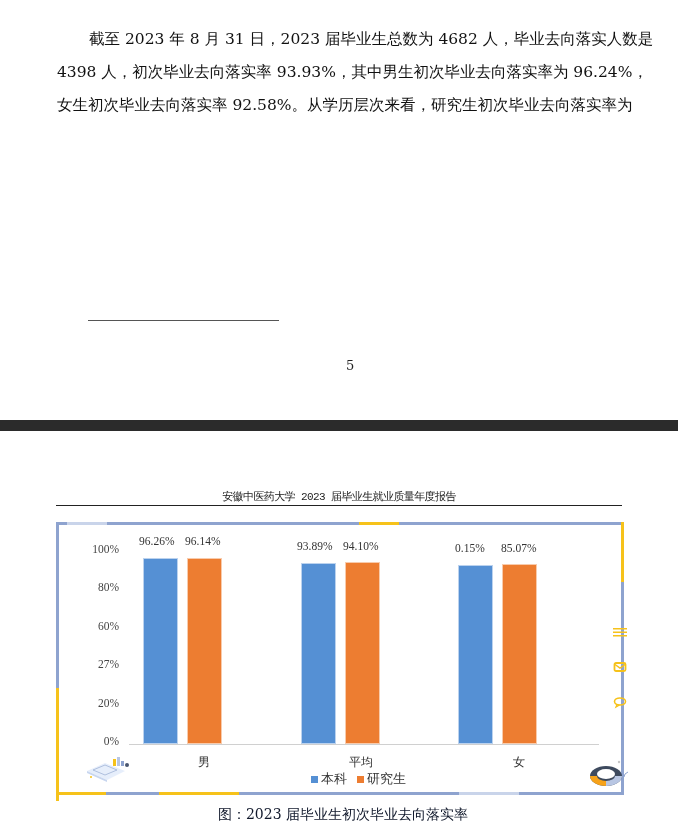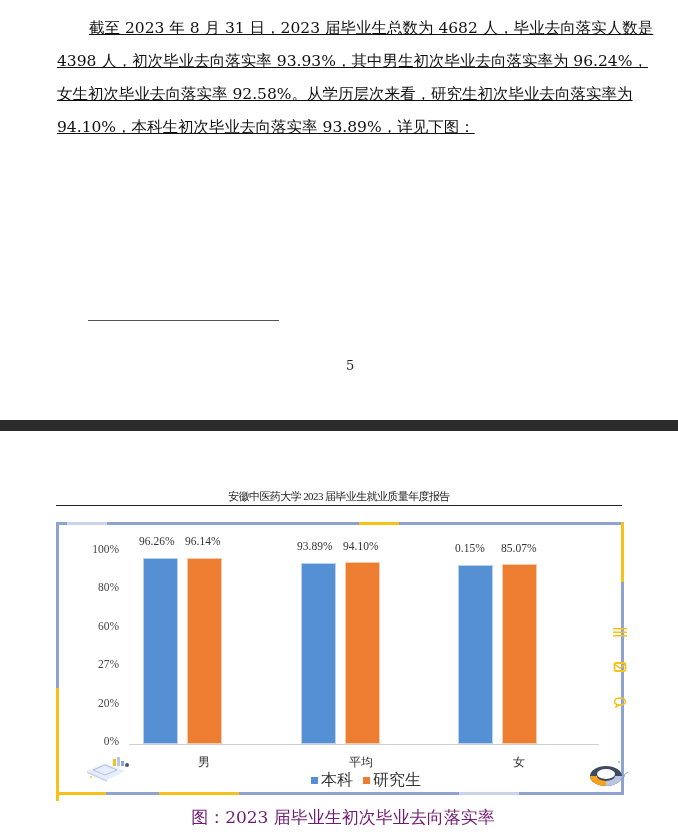--- a/index.html
+++ b/index.html
@@ -1,74 +1,73 @@
 <!DOCTYPE html>
 <html><head>
 <meta charset="utf-8">
 <style>
   * { box-sizing: border-box; margin: 0; padding: 0; }
   html, body { width: 678px; height: 834px; background: #ffffff; overflow: hidden; }
   body { position: relative; font-family: "DejaVu Serif", "Liberation Serif", serif; color: #111; }
 
   .page-top { position: absolute; left: 0; top: 0; width: 678px; height: 420px; background: #fff; }
-  .para { position: absolute; left: 57px; top: 12px; width: 580px; font-size: 15.5px; line-height: 33px; color: #111; text-decoration: underline; }
+  .para { position: absolute; left: 57px; top: 23px; width: 580px; font-size: 15.5px; line-height: 33px; color: #111; }
   .para .line { display: block; white-space: nowrap; }
   .para .line.first { padding-left: 32px; }
 
   .fn-rule { position: absolute; left: 88px; top: 320px; width: 191px; height: 1px; background: #555; }
   .footnote { position: absolute; left: 80px; top: 338px; font-family: "DejaVu Sans", "Liberation Sans", sans-serif; font-size: 11px; font-weight: bold; color: #111; white-space: nowrap; }
   .footnote sup { font-size: 7px; font-weight: normal; margin-right: 6px; vertical-align: 4px; }
   .page-num { position: absolute; left: 346px; top: 358px; font-size: 13px; color: #222; }
 
   .page-gap { position: absolute; left: 0; top: 420px; width: 678px; height: 11px; background: #2b2b2b; }
 
   .page-bottom { position: absolute; left: 0; top: 431px; width: 678px; height: 403px; background: #fff; }
 
-  .report-header { position: absolute; left: 56px; top: 489px; width: 566px; text-align: center; font-family: Liberation Serif, serif; font-size: 11px; letter-spacing: -0.6px; color: #222; }
+  .report-header { position: absolute; left: 56px; top: 489px; width: 566px; text-align: center; font-family: Liberation Mono, monospace; font-size: 11px; letter-spacing: -0.6px; color: #222; }
   .report-rule { position: absolute; left: 56px; top: 505px; width: 566px; height: 1px; background: #222; }
 
   .frame { position: absolute; left: 56px; top: 522px; width: 568px; height: 273px; border: 3px solid #8ea3cf; }
   .frame .seg { position: absolute; }
   .seg-top-y { left: 300px; top: -3px; width: 40px; height: 3px; background: #f6c21a; }
   .seg-top-light { left: 8px; top: -3px; width: 40px; height: 3px; background: #c9d4ea; }
   .seg-right-y { right: -3px; top: -3px; width: 3px; height: 60px; background: #f6c21a; }
   .seg-left-y { left: -3px; top: 163px; width: 3px; height: 113px; background: #f6c21a; }
   .seg-bot-y1 { left: -3px; bottom: -3px; width: 50px; height: 3px; background: #f6c21a; }
   .seg-bot-y2 { left: 100px; bottom: -3px; width: 80px; height: 3px; background: #f6c21a; }
   .seg-bot-light { left: 400px; bottom: -3px; width: 60px; height: 3px; background: #c9d4ea; }
 
   .chart-area { position: absolute; left: 12px; top: 0; width: 100%; height: 100%; font-family: Liberation Serif, serif; }
   .ytick { position: absolute; left: 6px; width: 42px; text-align: right; font-size: 11.5px; color: #444; }
   .baseline { position: absolute; left: 58px; top: 219px; width: 470px; height: 1px; background: #d0d0d0; }
   .bar { position: absolute; width: 35px; border: 1px solid rgba(255,255,255,0.6); }
   .bar.s0 { background: #5590d4; }
   .bar.s1 { background: #ed7d31; }
   .dlabel { position: absolute; font-size: 11.5px; color: #333; white-space: nowrap; }
   .xlabel { position: absolute; top: 229px; font-size: 12px; color: #333; }
-  .legend { position: absolute; left: 240px; top: 245px; font-size: 16px; color: #333; display: flex; gap: 10px; align-items: center; }
+  .legend { position: absolute; left: 240px; top: 245px; font-size: 13px; color: #333; display: flex; gap: 10px; align-items: center; }
   .legend .item { display: flex; align-items: center; gap: 3px; }
   .legend .sw { width: 7px; height: 7px; display: inline-block; }
 
   .side-icons { position: absolute; left: 541px; top: 100px; width: 20px; }
   .side-icon { width: 16px; height: 14px; margin-bottom: 17px; }
 
   .deco-left { position: absolute; left: 12px; top: 228px; width: 50px; height: 32px; }
   .deco-right { position: absolute; left: 515px; top: 233px; width: 44px; height: 32px; }
 
-  .caption { position: absolute; left: 0; top: 806px; width: 678px; text-align: center; font-size: 17px; color: #701a75; padding-left: 8px; }
+  .caption { position: absolute; left: 0; top: 806px; width: 678px; text-align: center; font-size: 14px; color: #0f172a; padding-left: 8px; }
 </style>
 </head>
 <body>
 
 <div class="page-top">
   <div class="para">
     <span class="line first">截至 2023 年 8 月 31 日，2023 届毕业生总数为 4682 人，毕业去向落实人数是</span>
     <span class="line">4398 人，初次毕业去向落实率 93.93%，其中男生初次毕业去向落实率为 96.24%，</span>
     <span class="line">女生初次毕业去向落实率 92.58%。从学历层次来看，研究生初次毕业去向落实率为</span>
-    <span class="line">94.10%，本科生初次毕业去向落实率 93.89%，详见下图：</span>
   </div>
   <div class="fn-rule"></div>
   <div class="page-num">5</div>
 </div>
 
 <div class="page-gap"></div>
 
 <div class="page-bottom"></div>
 
 <div class="report-header">安徽中医药大学 2023 届毕业生就业质量年度报告</div>

